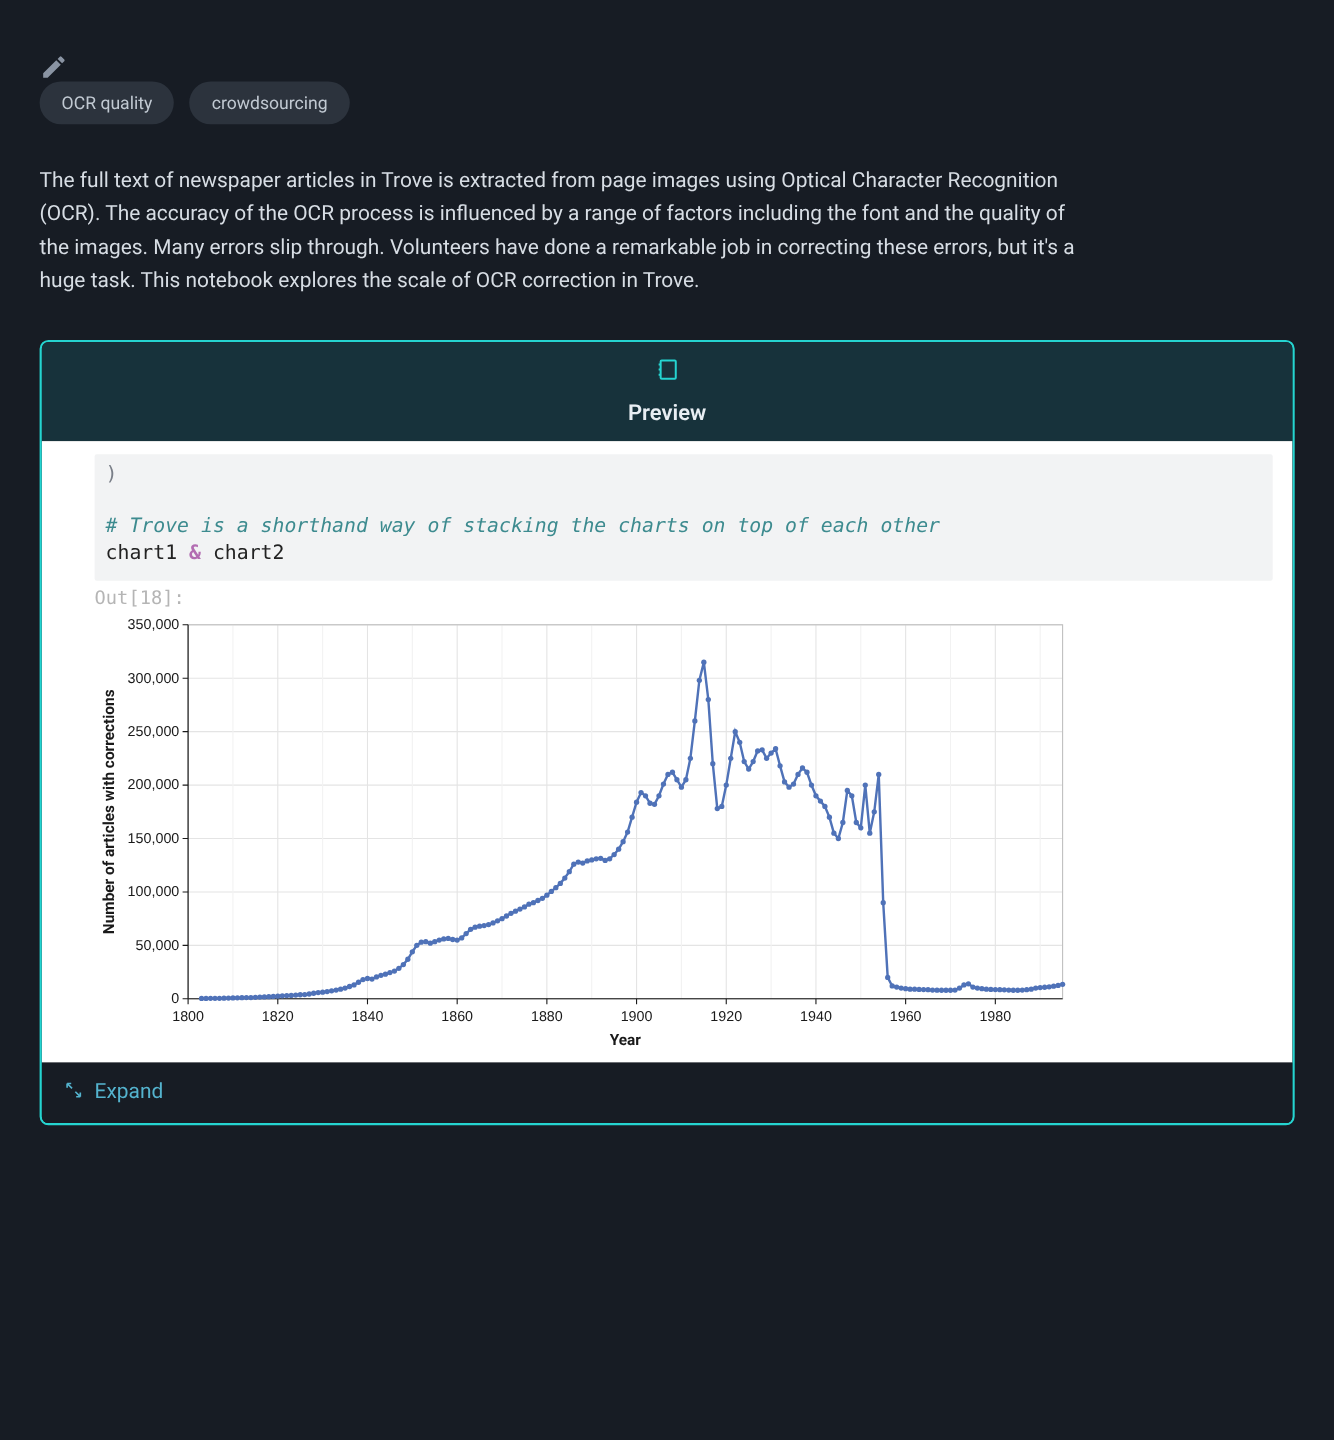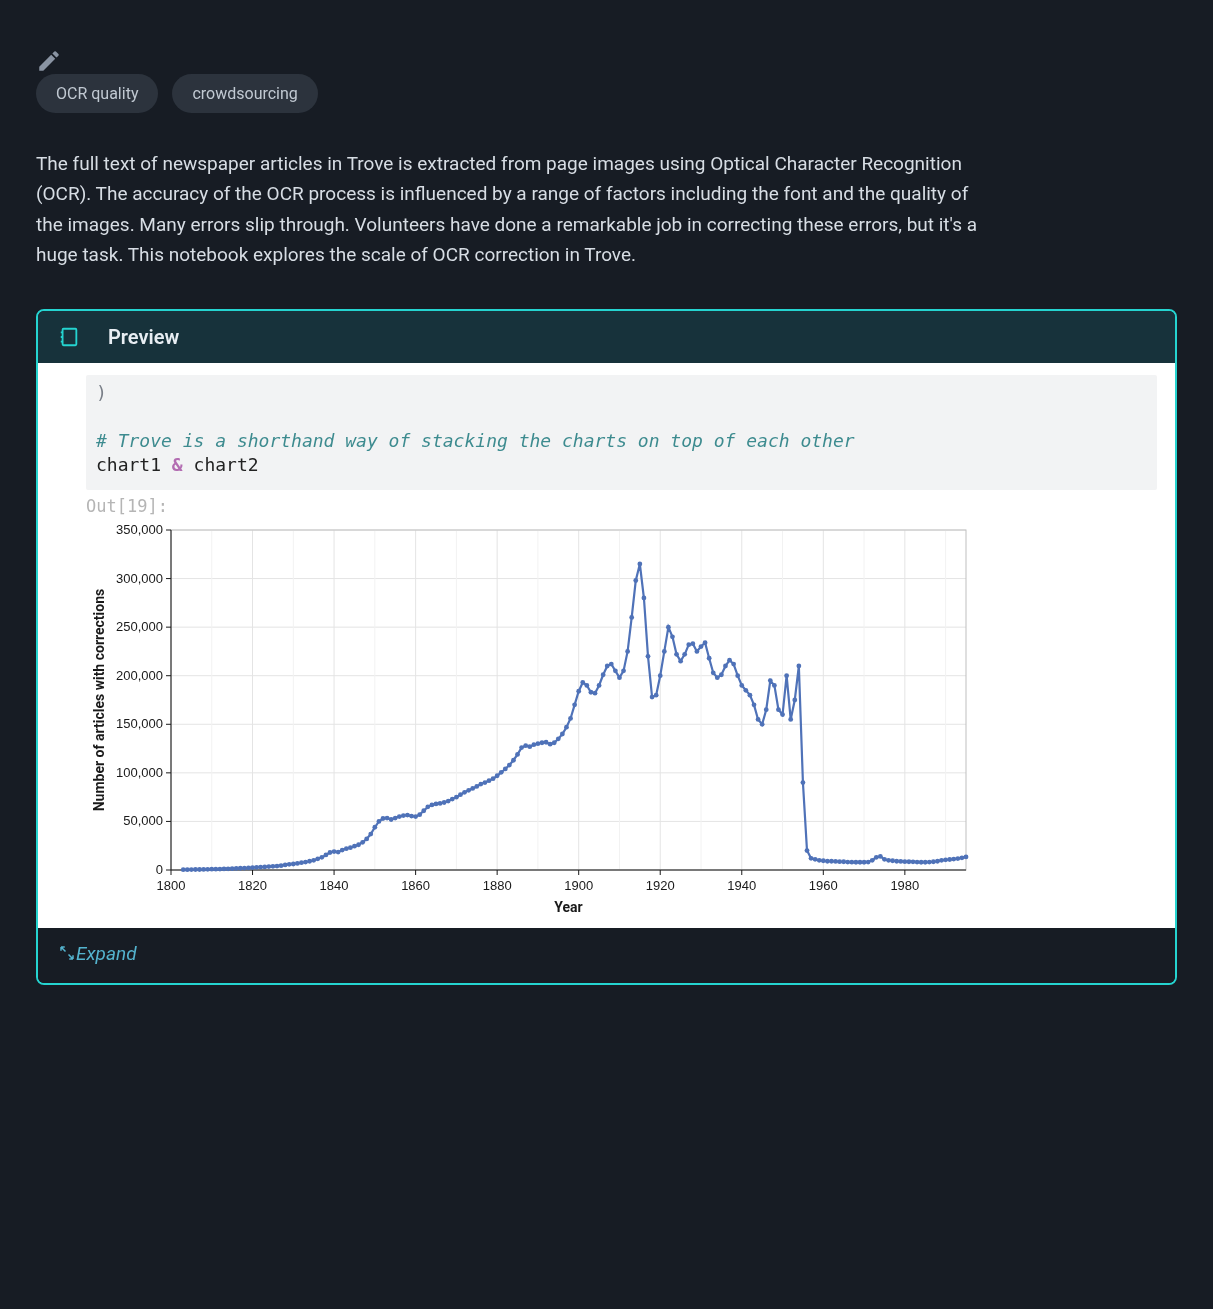--- a/index.html
+++ b/index.html
@@ -24,35 +24,35 @@
   html,body{margin:0;padding:0;background:var(--bg);color:var(--fg);font-family:-apple-system,BlinkMacSystemFont,"Segoe UI",Roboto,Helvetica,Arial,sans-serif;}
   .page{width:1213px;min-height:1309px;box-sizing:border-box;padding:26px 36px 60px;}
   .title-row{display:flex;align-items:flex-start;justify-content:space-between;}
   h1{margin:0 0 34px;font-size:50px;font-weight:400;color:var(--heading);letter-spacing:.5px;}
   .edit-icon{width:26px;height:26px;color:#8a94a3;margin-top:22px;margin-right:4px;cursor:pointer;}
   .edit-icon svg{width:100%;height:100%;display:block;}
   .tags{display:flex;gap:14px;margin-bottom:36px;}
   .pill{background:var(--pill-bg);color:var(--fg-dim);padding:10px 20px;border-radius:22px;font-size:16px;}
   .desc{font-size:19px;line-height:1.6;color:var(--fg);max-width:960px;margin-bottom:38px;}
   .panel{border:2px solid var(--panel-border);border-radius:8px;overflow:hidden;}
-  .panel-head{background:var(--panel-header);display:flex;align-items:center;gap:28px;padding:14px 20px;font-size:20px;font-weight:600;color:#e8eef3;}
+  .panel-head{background:var(--panel-header);display:flex;align-items:center;gap:16px;padding:14px 20px;font-size:20px;font-weight:600;color:#e8eef3;flex-direction:column;}
   .nb-icon{width:22px;height:22px;color:var(--accent);}
   .nb-icon svg{width:100%;height:100%;display:block;}
   .panel-body{background:#fff;padding:12px 18px 10px;}
   .code{background:var(--code-bg);font-family:ui-monospace,Menlo,Consolas,monospace;font-size:18px;color:var(--code-text);padding:6px 10px 12px;line-height:1.35;white-space:pre;border-radius:2px;margin:0 0 4px 30px;}
   .code .paren{color:#7a7f88;}
   .code .comment{color:var(--code-comment);font-style:italic;}
   .code .amp{color:#b36db2;font-weight:600;}
   .out-label{font-family:ui-monospace,Menlo,Consolas,monospace;font-size:17px;color:#b5b5b5;margin:6px 0 2px 30px;}
   .chart-wrap{margin:0 0 0 30px;}
   svg.chart{display:block;}
   .axis text{font-size:13px;fill:#1a1a1a;font-family:Arial,sans-serif;}
   .axis-label{font-size:14px;font-weight:700;fill:#1a1a1a;}
   .ylabel{font-size:14px;font-weight:700;fill:#1a1a1a;}
-  .panel-foot{background:#171c24;padding:14px 20px 18px;display:flex;align-items:center;color:#54b3ce;font-size:19px;font-style:italic;}
+  .panel-foot{background:#171c24;padding:14px 20px 18px;display:flex;align-items:center;gap:10px;color:#54b3ce;font-size:19px;}
   .expand-icon{width:18px;height:18px;color:#54b3ce;}
   .expand-icon svg{width:100%;height:100%;display:block;}
   .expand-link{color:#54b3ce;cursor:pointer;}
 </style>
 </head>
 <body>
 
 <div class="page">
 
   <div class="title-row">
@@ -81,21 +81,21 @@
           </svg>
       </span>
       <span>Preview</span>
     </div>
 
     <div class="panel-body">
       <div class="code"><span class="paren">)</span>
 
 <span class="comment"># Trove is a shorthand way of stacking the charts on top of each other</span>
 <span>chart1 </span><span class="amp">&amp;</span><span> chart2</span></div>
-      <div class="out-label">Out[19]:</div>
+      <div class="out-label">Out[18]:</div>
 
       <div class="chart-wrap">
         <svg class="chart" id="chart" width="890" height="400">
             <g>
               <line x1="85" x2="880" y1="352" y2="352" stroke="#e4e4e4" stroke-width="1"></line>
               <line x1="85" x2="880" y1="303.42857142857144" y2="303.42857142857144" stroke="#e4e4e4" stroke-width="1"></line>
               <line x1="85" x2="880" y1="254.85714285714286" y2="254.85714285714286" stroke="#e4e4e4" stroke-width="1"></line>
               <line x1="85" x2="880" y1="206.2857142857143" y2="206.2857142857143" stroke="#e4e4e4" stroke-width="1"></line>
               <line x1="85" x2="880" y1="157.71428571428572" y2="157.71428571428572" stroke="#e4e4e4" stroke-width="1"></line>
               <line x1="85" x2="880" y1="109.14285714285714" y2="109.14285714285714" stroke="#e4e4e4" stroke-width="1"></line>

